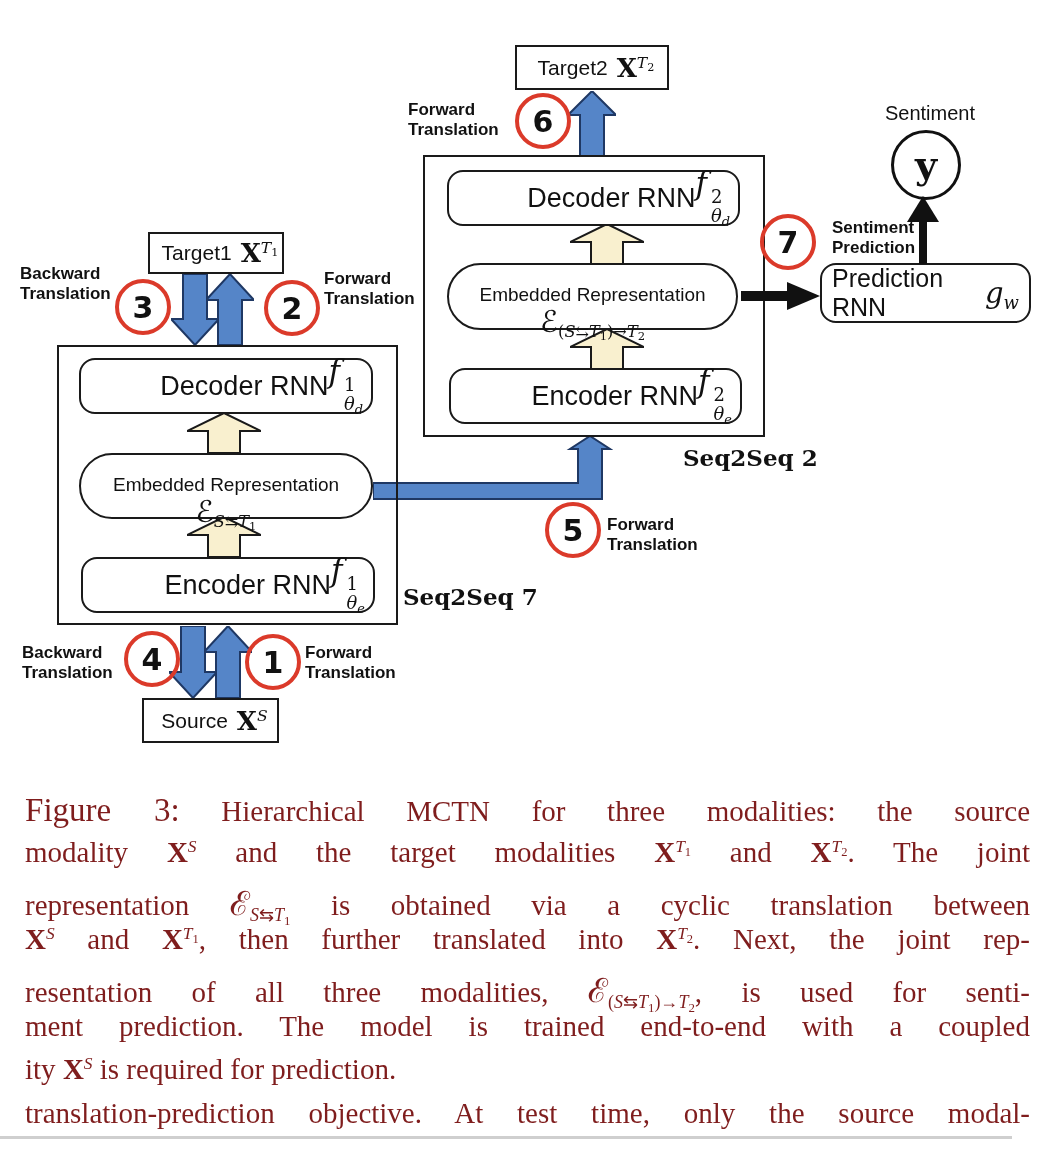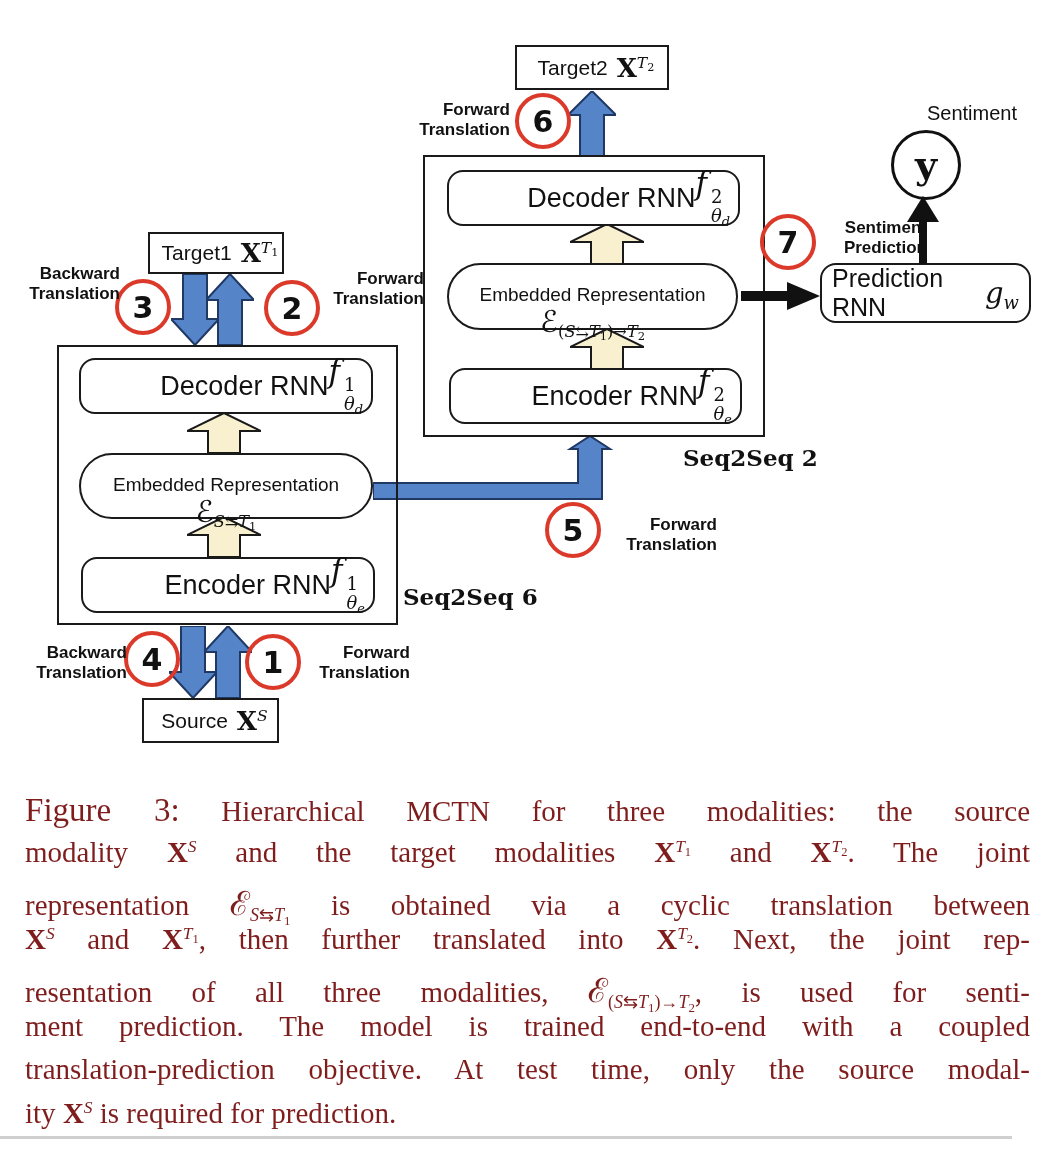--- a/index.html
+++ b/index.html
@@ -33,21 +33,21 @@
   .scrE{font-size:1.15em;}
   .stk{display:inline-flex;flex-direction:column;align-items:flex-start;font-size:.58em;
        line-height:1.02;vertical-align:-.5em;margin-left:4px;}
   .figcap{font-size:1.14em;}
 
   
   .step{position:absolute;width:56px;height:56px;border-radius:50%;border:4.5px solid #db3a2a;
         background:transparent;display:flex;align-items:center;justify-content:center;
         font:700 30px "DejaVu Sans",sans-serif;color:#111;z-index:3;box-sizing:border-box;}
   .steplabel{position:absolute;font:700 17px "Liberation Sans",sans-serif;line-height:1.18;
-             text-align:right;z-index:3;}
+             text-align:left;z-index:3;}
   .seqtitle{position:absolute;font:700 23px "DejaVu Serif",serif;z-index:2;}
 
   .sentiment{position:absolute;font-size:20px;text-align:center;}
   .ycircle{position:absolute;width:64px;height:64px;border-radius:50%;border:3.5px solid #111;
            background:#fff;display:flex;align-items:center;justify-content:center;
            font:700 38px "DejaVu Serif",serif;z-index:2;}
 
   .arrow{position:absolute;z-index:1;}
   .arrow-top{z-index:3;}
 
@@ -121,21 +121,21 @@
   </div>
 
   <div class="box rounded rnnbox" style="left:81px;top:557px;width:294px;height:56px;">
     <span class="rnnlbl">Encoder RNN</span>
     <span class="math m-f"><span class="it">f</span><span class="stk">
           <span>1</span>
           <span><span class="it">θ</span><span class="it ssub">e</span></span>
         </span></span>
   </div>
 
-  <div class="seqtitle" style="left:403px;top:583px;">Seq2Seq 6</div>
+  <div class="seqtitle" style="left:403px;top:583px;">Seq2Seq 7</div>
 
   <div class="box outer" style="left:423px;top:155px;width:342px;height:282px;"></div>
 
   <div class="box rounded rnnbox" style="left:447px;top:170px;width:293px;height:56px;">
     <span class="rnnlbl">Decoder RNN</span>
     <span class="math m-f"><span class="it">f</span><span class="stk">
           <span>2</span>
           <span><span class="it">θ</span><span class="it ssub">d</span></span>
         </span></span>
   </div>
@@ -168,21 +168,21 @@
   <div class="box plainbox" style="left:142px;top:698px;width:137px;height:45px;">
     <span>Source</span>
     <span class="math m-t"><span class="bX">X</span><span class="sup"><span class="it">S</span></span></span>
   </div>
 
   <div class="box rounded" style="left:820px;top:263px;width:211px;height:60px;gap:8px;padding:16px 10px;font-size:25px;">
     <span>Prediction RNN</span>
     <span class="math m-g"><span class="it">g</span><span class="sub"><span class="it">w</span></span></span>
   </div>
 
-  <div class="sentiment" style="left:908px;top:102px;width:128px;">Sentiment</div>
+  <div class="sentiment" style="left:866px;top:102px;width:128px;">Sentiment</div>
 
   <div class="ycircle" style="left:891px;top:130px;">
     <span class="math"><span class="bX">y</span></span>
   </div>
 
   <div class="step" style="left:245px;top:634px;">
     <span>1</span>
     </div>
   <div class="step" style="left:264px;top:280px;">
     <span>2</span>
@@ -211,18 +211,18 @@
   <div class="steplabel" style="left:408px;top:100px;width:102px;">Forward Translation</div>
   <div class="steplabel" style="left:832px;top:218px;width:95px;">Sentiment Prediction</div>
 
   <div class="caption">
     <div class="capline"><span class="figcap">Figure 3:</span><span> Hierarchical MCTN for three modalities: the source</span></div>
     <div class="capline"><span>modality </span><span class="bX">X</span><span class="sup"><span class="it">S</span></span><span> and the target modalities </span><span class="bX">X</span><span class="sup"><span class="it">T</span><span class="ssub">1</span></span><span> and </span><span class="bX">X</span><span class="sup"><span class="it">T</span><span class="ssub">2</span></span><span>. The joint</span></div>
     <div class="capline"><span>representation </span><span class="scrE">ℰ</span><span class="sub"><span class="it">S</span><span>⇆</span><span class="it">T</span><span class="ssub">1</span></span><span> is obtained via a cyclic translation between</span></div>
     <div class="capline"><span class="bX">X</span><span class="sup"><span class="it">S</span></span><span> and </span><span class="bX">X</span><span class="sup"><span class="it">T</span><span class="ssub">1</span></span><span>, then further translated into </span><span class="bX">X</span><span class="sup"><span class="it">T</span><span class="ssub">2</span></span><span>. Next, the joint rep-</span></div>
     <div class="capline"><span>resentation of all three modalities, </span><span class="scrE">ℰ</span><span class="sub"><span>(</span><span class="it">S</span><span>⇆</span><span class="it">T</span><span class="ssub">1</span><span>)→</span><span class="it">T</span><span class="ssub">2</span></span><span>, is used for senti-</span></div>
     <div class="capline"><span>ment prediction. The model is trained end-to-end with a coupled</span></div>
+    <div class="capline last"><span>ity </span><span class="bX">X</span><span class="sup"><span class="it">S</span></span><span> is required for prediction.</span></div>
     <div class="capline"><span>translation-prediction objective. At test time, only the source modal-</span></div>
-    <div class="capline last"><span>ity </span><span class="bX">X</span><span class="sup"><span class="it">S</span></span><span> is required for prediction.</span></div>
   </div>
 
   <div class="rule"></div>
 </div>
 
 </body></html>

